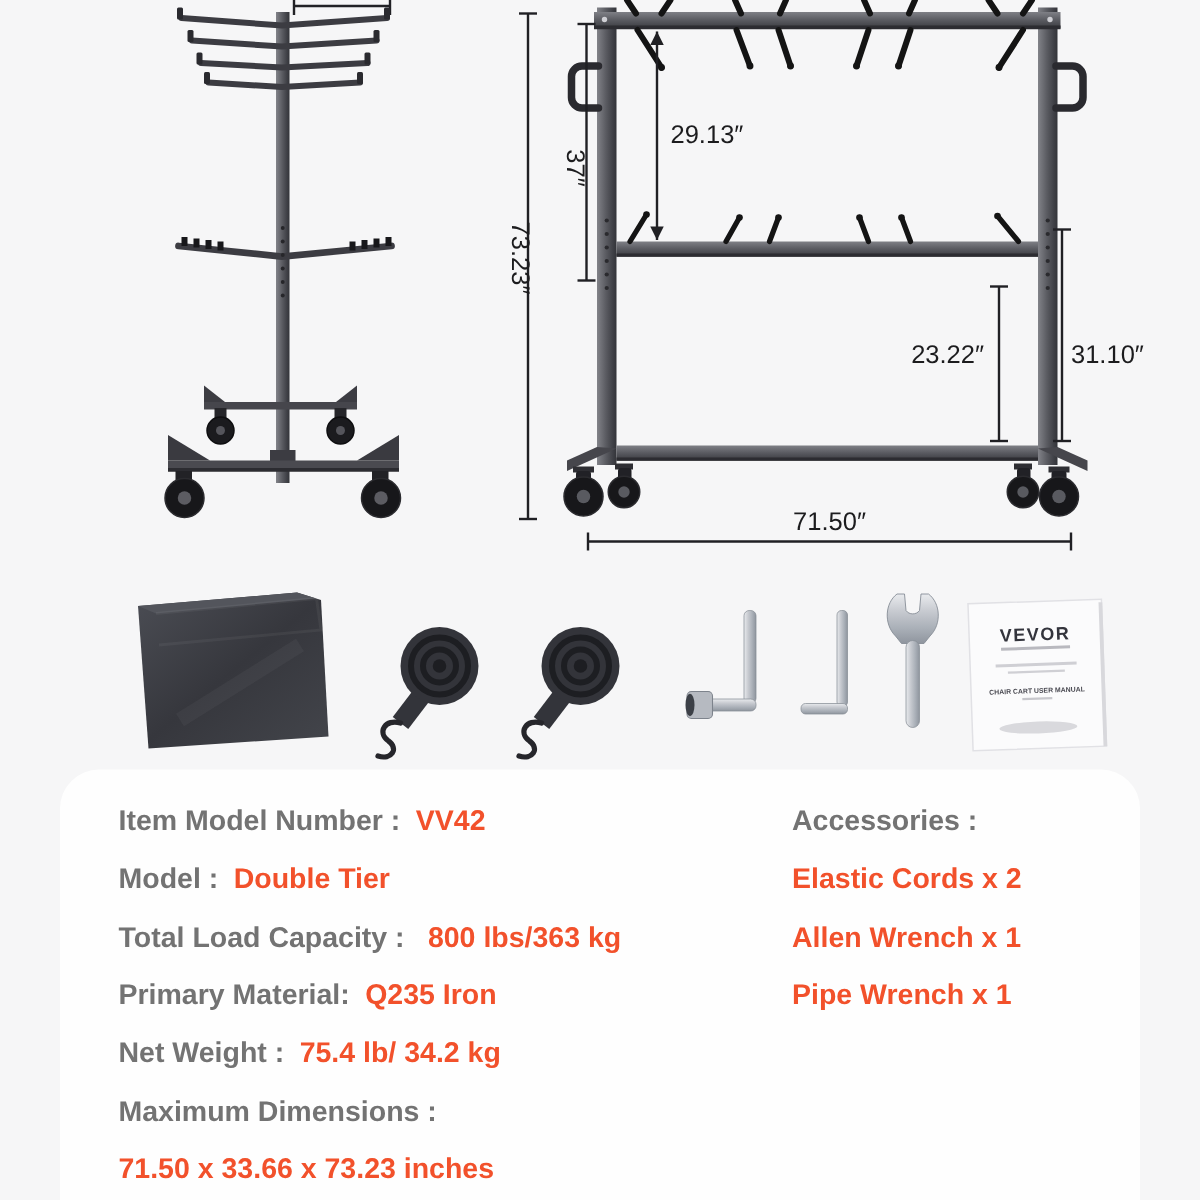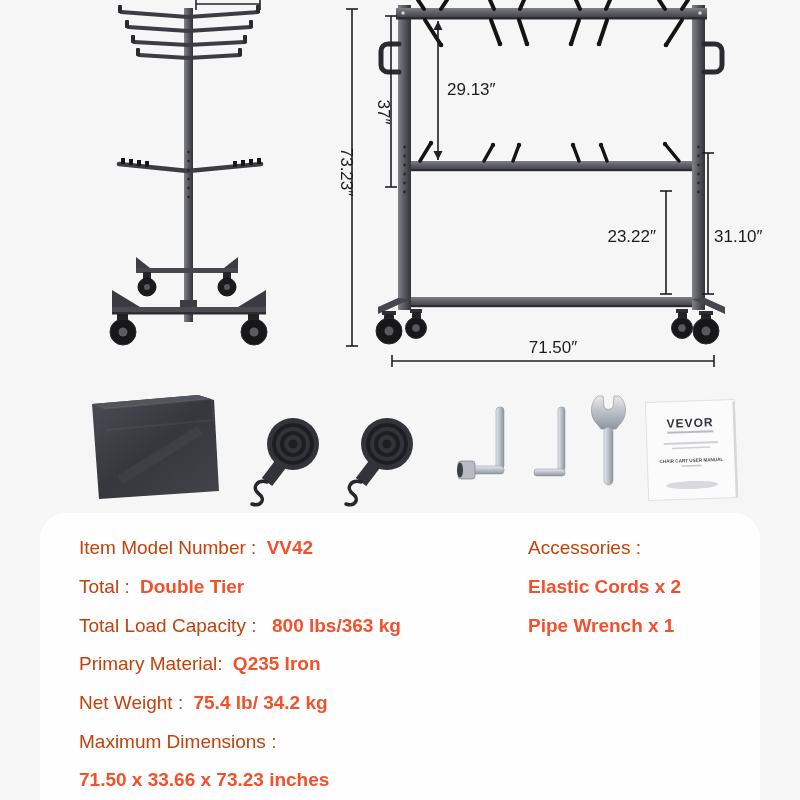--- a/index.html
+++ b/index.html
@@ -10,21 +10,21 @@
   }
   #diagram-svg{position:absolute;left:0;top:0;}
   .spec-panel{
     position:absolute;left:40px;top:513px;width:720px;height:320px;
     background:#fefefe;border-radius:26px;
   }
   .spec-col{position:absolute;top:16px;}
   .spec-col.left{left:39px;width:400px;}
   .spec-col.right{left:488px;width:240px;}
   .row{height:38.7px;display:flex;align-items:center;font-size:19px;white-space:pre;}
-  .lbl{color:#c2410c;font-weight:400;}
+  .lbl{color:#737373;font-weight:700;}
   .val{color:#f2512b;font-weight:700;}
   .lbl:not(:empty)+.val{margin-left:5px;}
   .dim-text{font-family:"Liberation Sans", sans-serif;font-size:17px;fill:#1c1c1e;}
 </style>
 </head>
 <body>
 
 <svg id="diagram-svg" width="800" height="513" viewBox="0 0 800 513">
   <defs>
     <linearGradient id="postGrad" x1="0" y1="0" x2="1" y2="0">
@@ -328,21 +328,21 @@
     </g>
   </g>
 </svg>
 
 <div class="spec-panel">
   <div class="spec-col left">
     <div class="row">
       <span class="lbl">Item Model Number : </span><span class="val">VV42</span>
     </div>
     <div class="row">
-      <span class="lbl">Total : </span><span class="val">Double Tier</span>
+      <span class="lbl">Model : </span><span class="val">Double Tier</span>
     </div>
     <div class="row">
       <span class="lbl">Total Load Capacity :  </span><span class="val">800 lbs/363 kg</span>
     </div>
     <div class="row">
       <span class="lbl">Primary Material: </span><span class="val">Q235 Iron</span>
     </div>
     <div class="row">
       <span class="lbl">Net Weight : </span><span class="val">75.4 lb/ 34.2 kg</span>
     </div>
@@ -354,16 +354,19 @@
     </div>
   </div>
   <div class="spec-col right">
     <div class="row">
       <span class="lbl">Accessories :</span><span class="val"></span>
     </div>
     <div class="row">
       <span class="lbl"></span><span class="val">Elastic Cords x 2</span>
     </div>
     <div class="row">
+      <span class="lbl"></span><span class="val">Allen Wrench x 1</span>
+    </div>
+    <div class="row">
       <span class="lbl"></span><span class="val">Pipe Wrench x 1</span>
     </div>
   </div>
 </div>
 
 </body></html>

